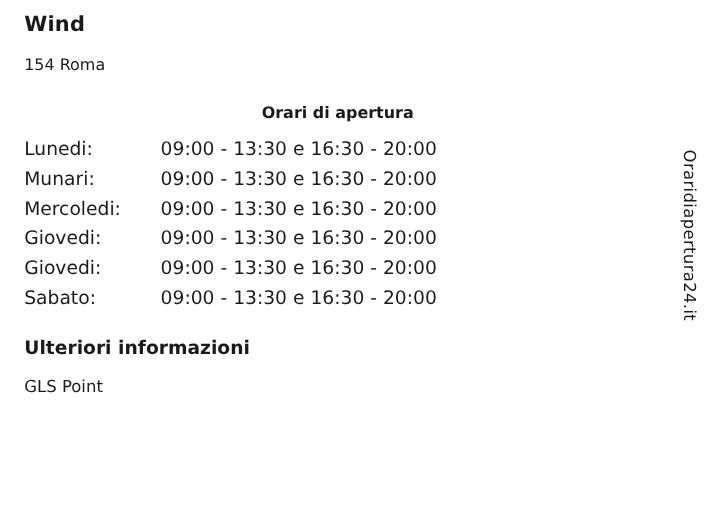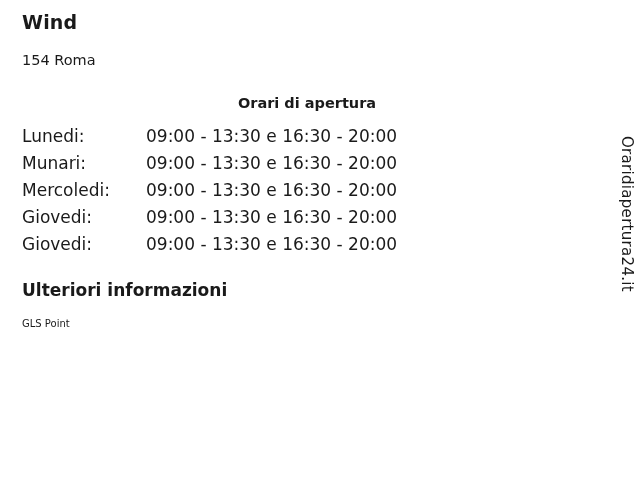--- a/index.html
+++ b/index.html
@@ -61,21 +61,21 @@
     width: 124px;
     padding-right: 0;
   }
   .info-heading {
     font-size: 17px;
     font-weight: bold;
     margin: 18px 0 14px 0;
     line-height: 20px;
   }
   .info-text {
-    font-size: 10px;
+    font-size: 15px;
     line-height: 20px;
     margin: 0;
   }
   .vertical-brand {
     position: absolute;
     right: 4px;
     top: 136px;
     font-size: 15px;
     color: #1a1a1a;
     writing-mode: vertical-rl;
@@ -112,20 +112,24 @@
           <td class="time">09:00 - 13:30 e 16:30 - 20:00</td>
         </tr>
         <tr>
           <td class="day">Giovedi:</td>
           <td class="time">09:00 - 13:30 e 16:30 - 20:00</td>
         </tr>
         <tr>
           <td class="day">Giovedi:</td>
           <td class="time">09:00 - 13:30 e 16:30 - 20:00</td>
         </tr>
+        <tr>
+          <td class="day">Sabato:</td>
+          <td class="time">09:00 - 13:30 e 16:30 - 20:00</td>
+        </tr>
       </tbody>
     </table>
 
     <h2 class="info-heading">Ulteriori informazioni</h2>
     <p class="info-text">GLS Point</p>
 
   </div>
 
   <div class="vertical-brand">Oraridiapertura24.it</div>
 

